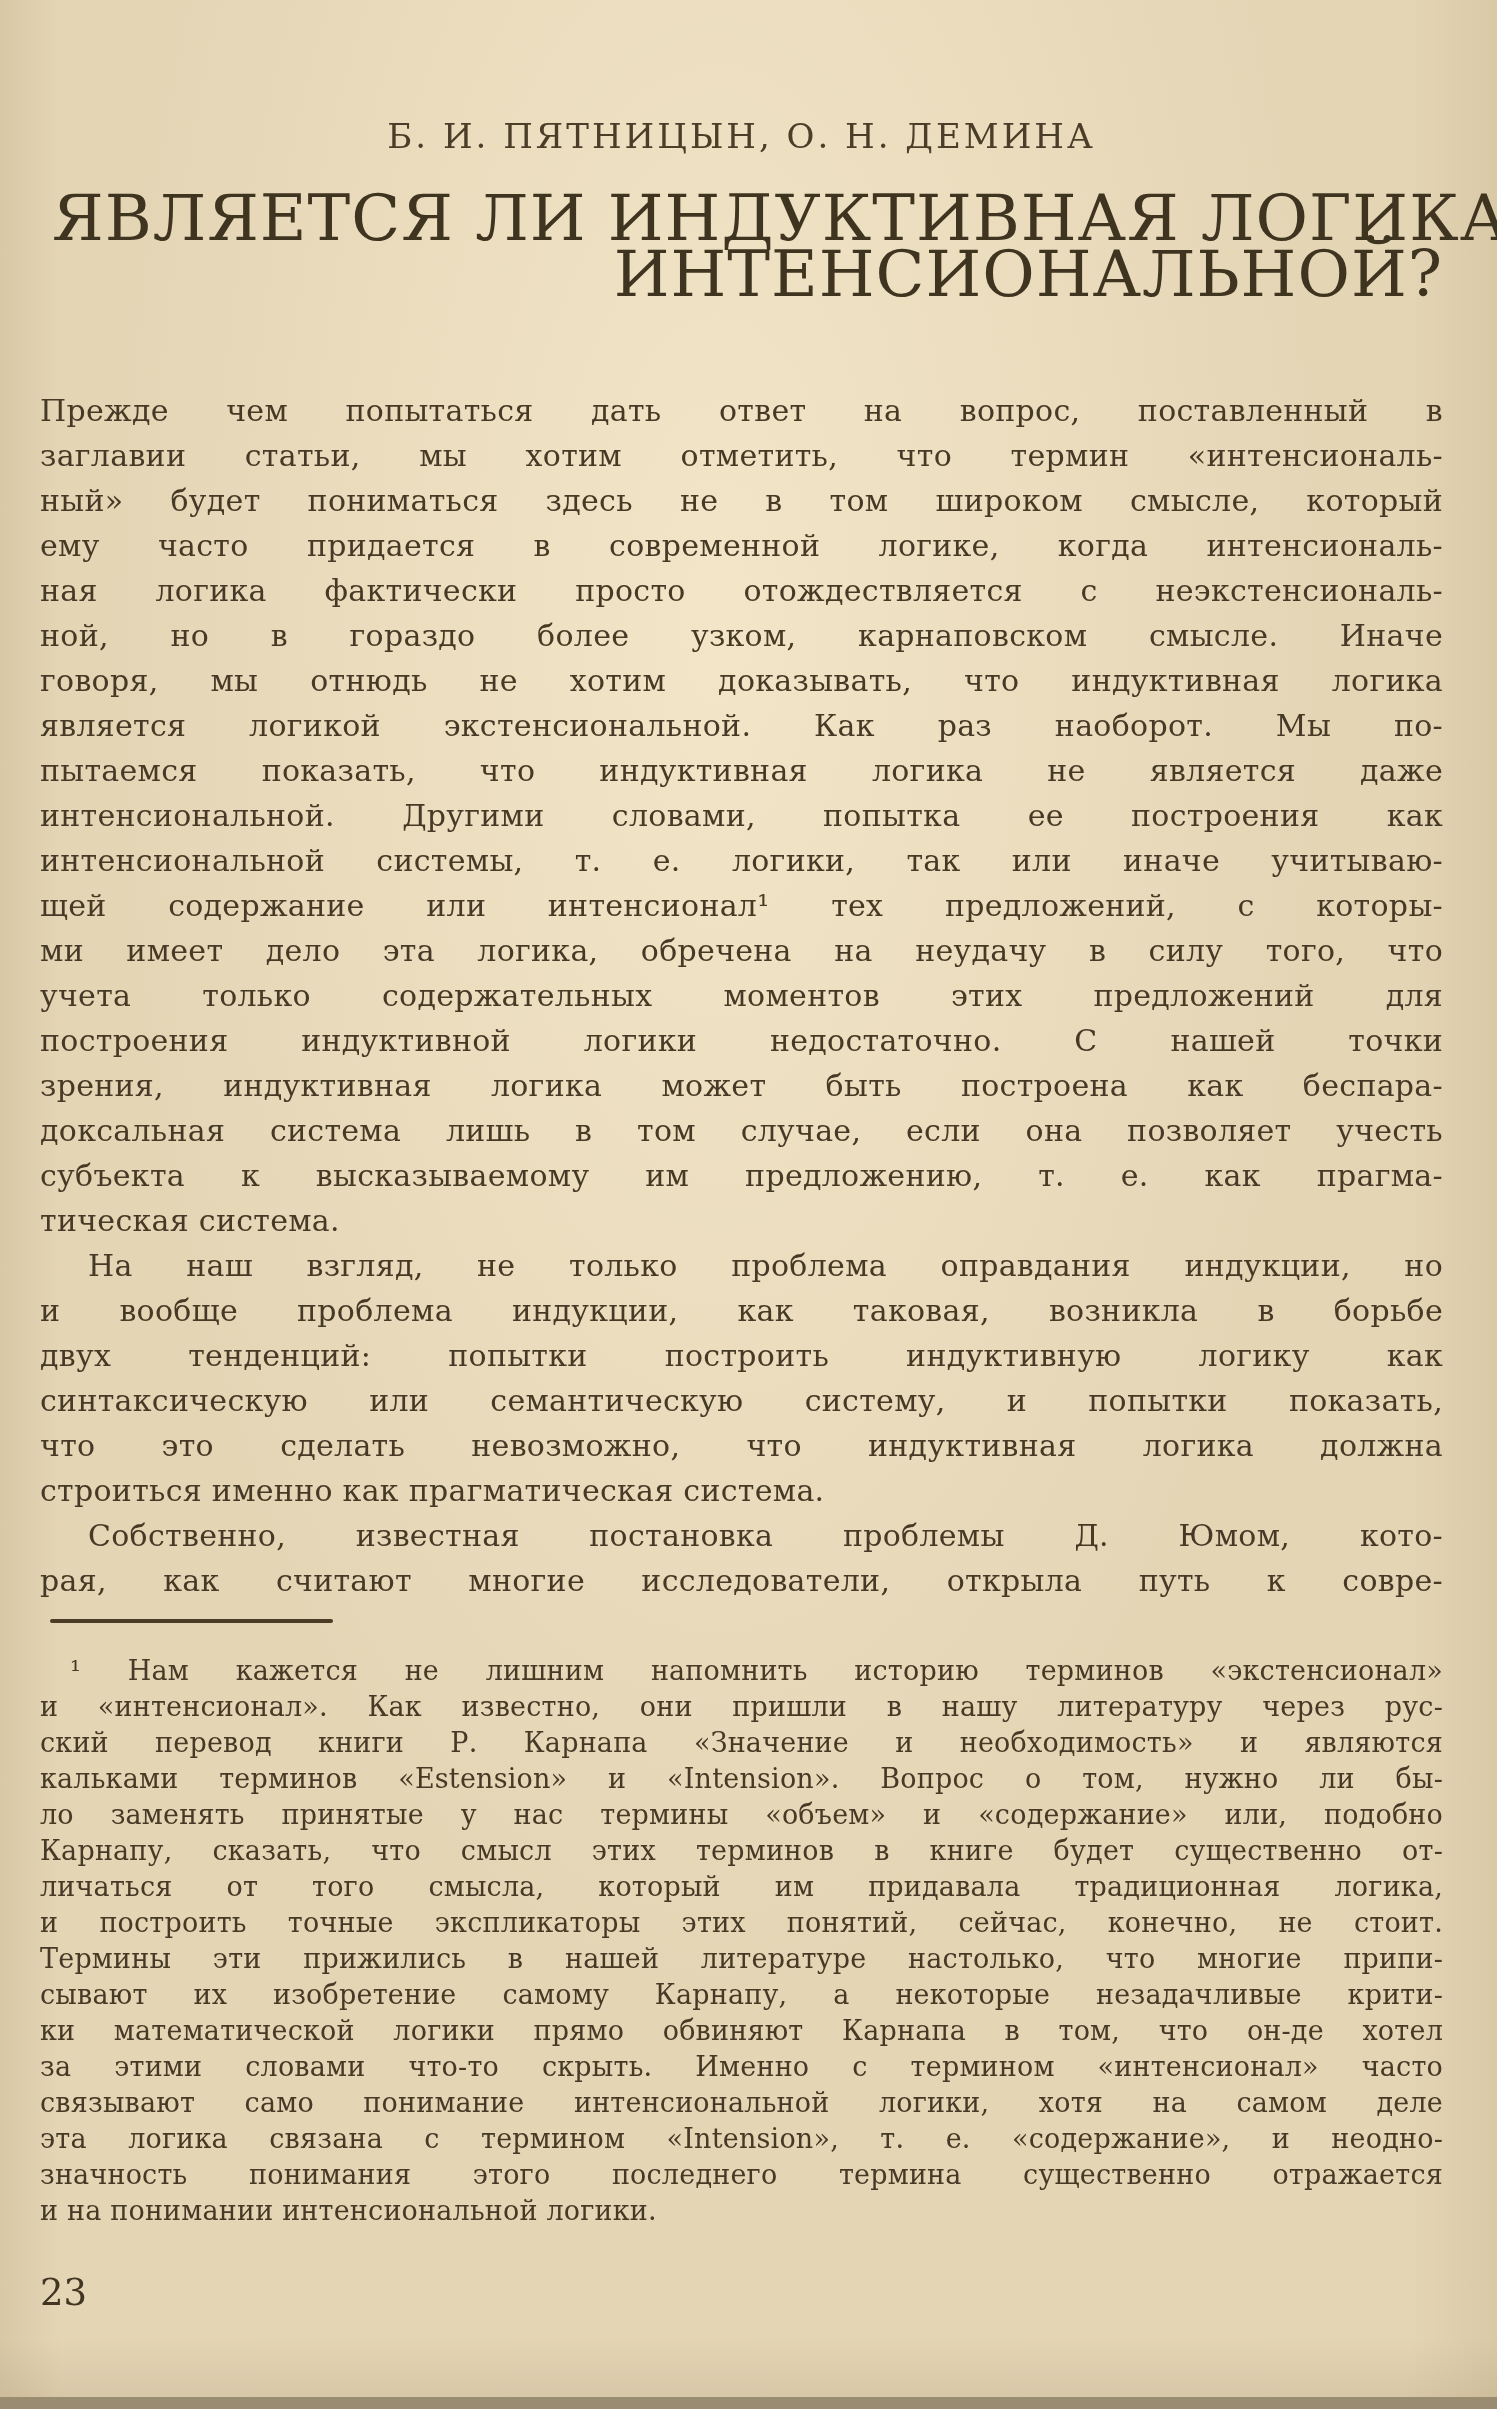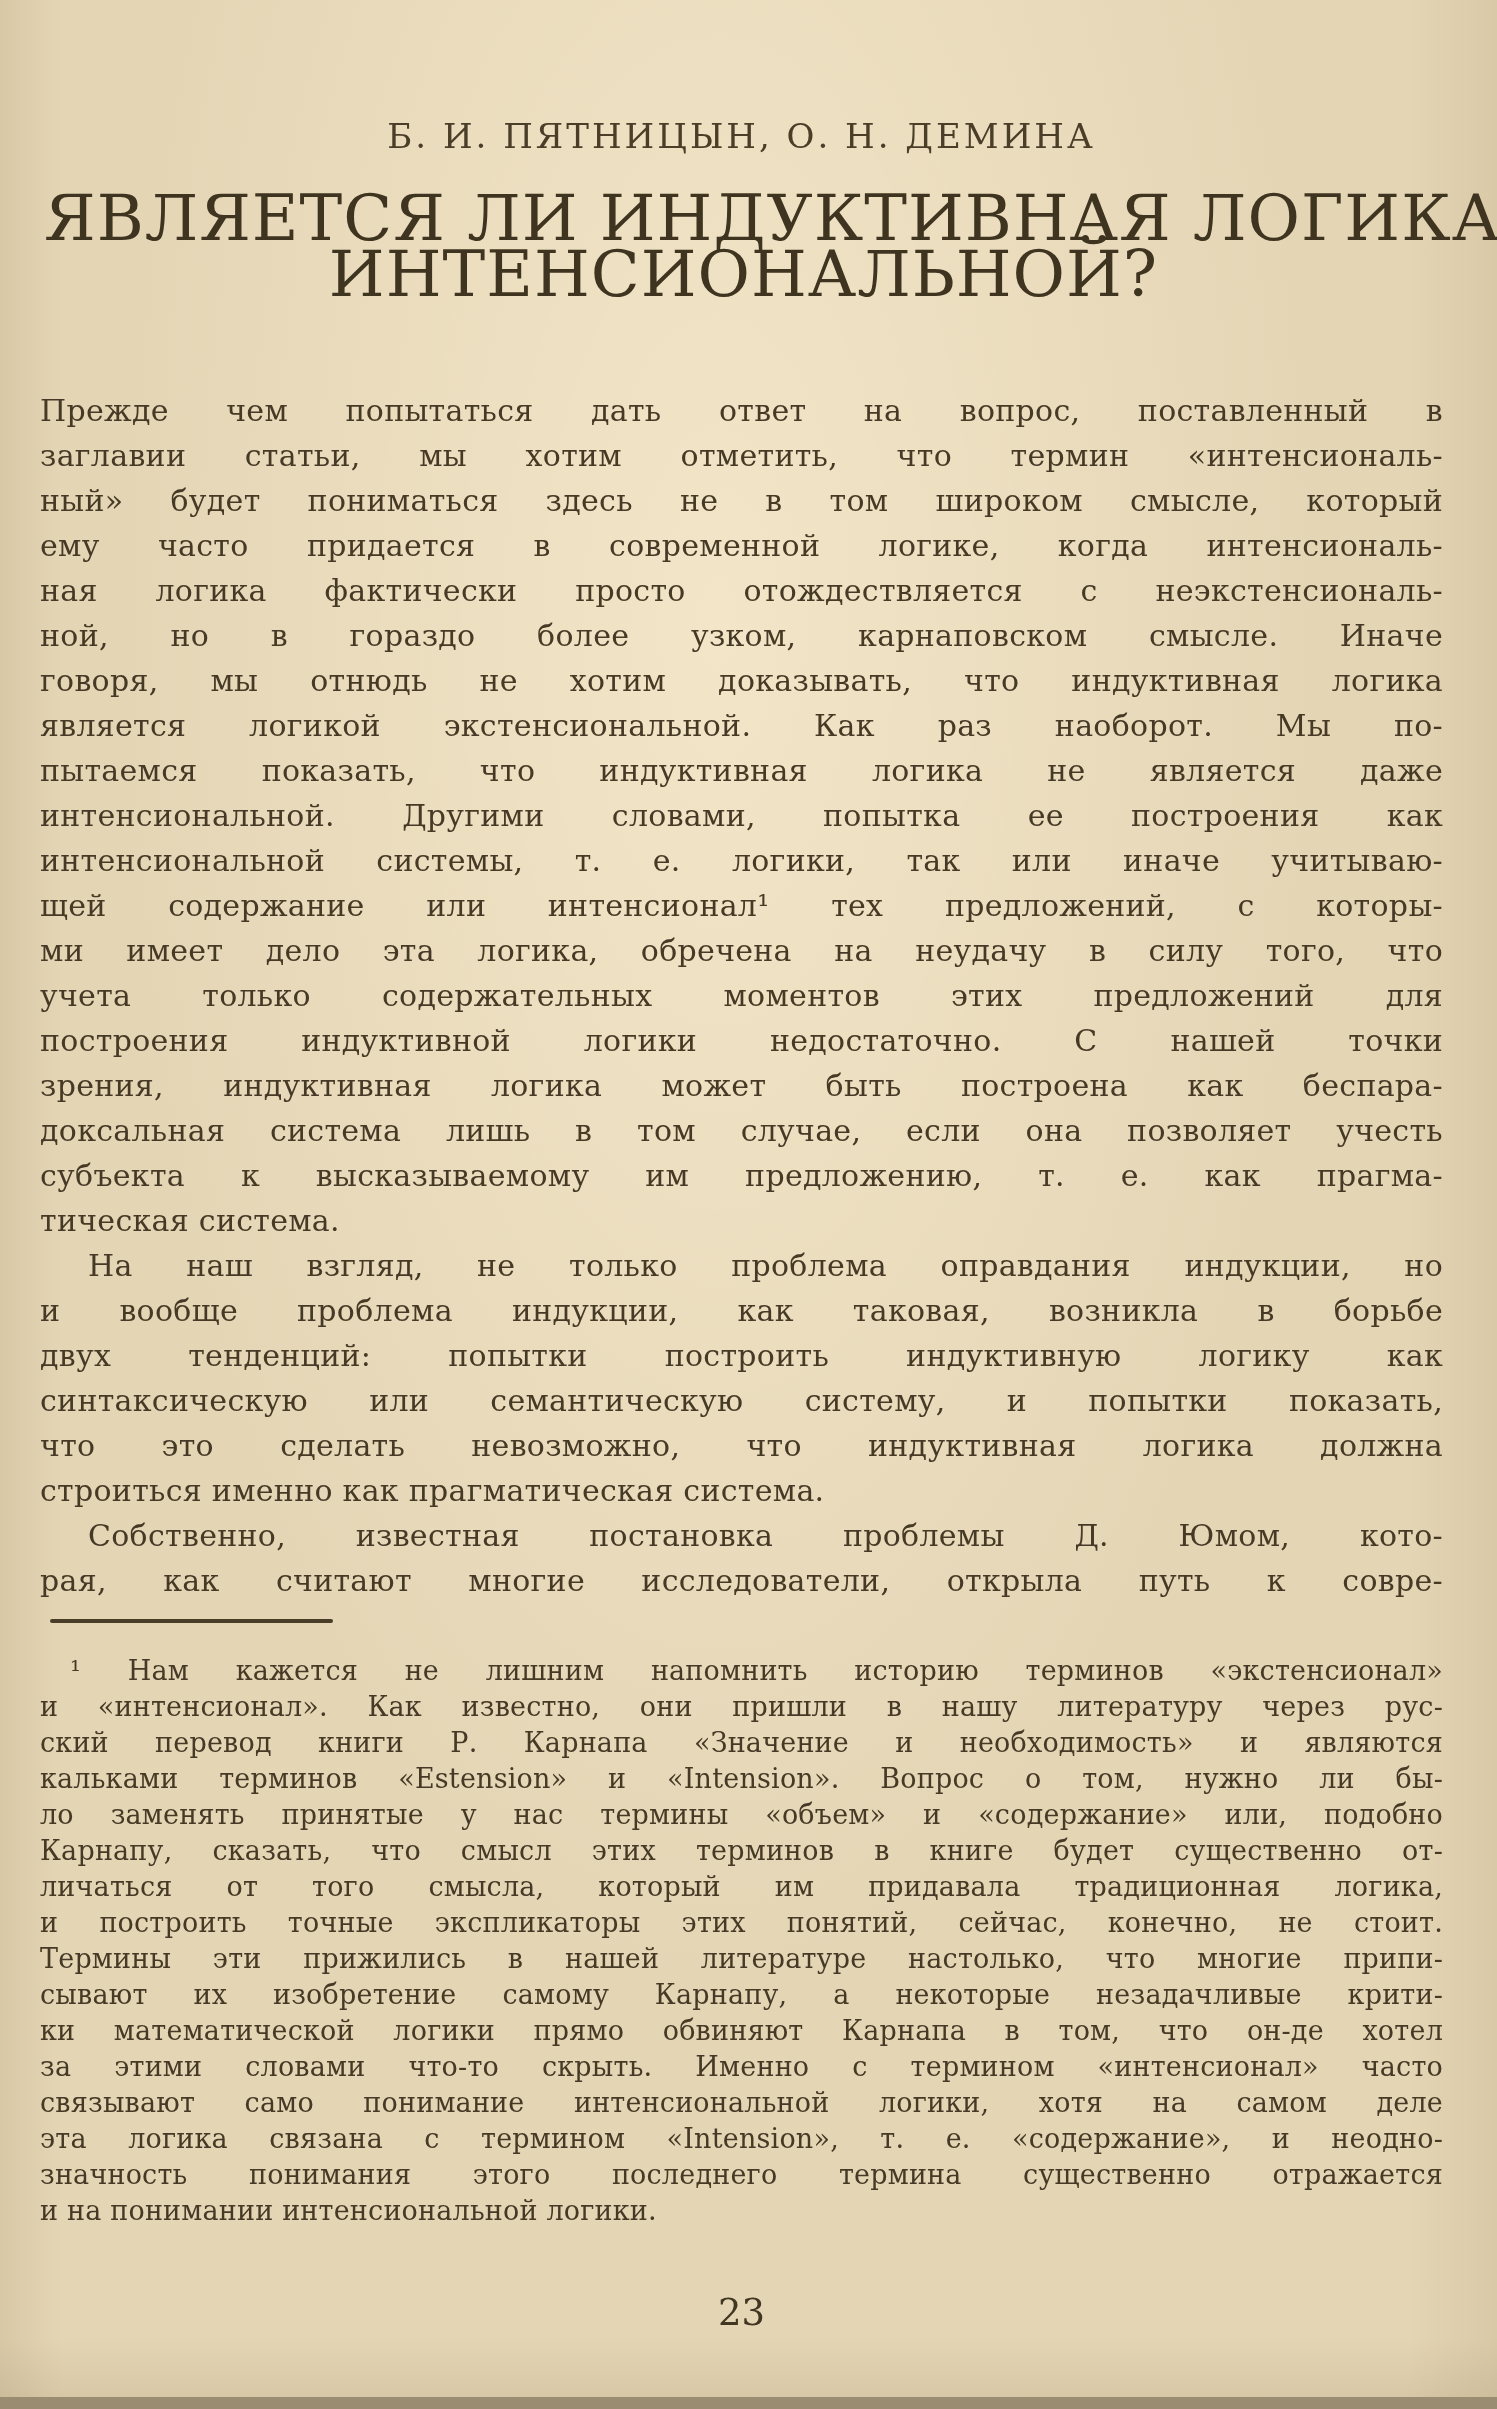--- a/index.html
+++ b/index.html
@@ -35,22 +35,22 @@
   .authors {
     text-align: center;
     font-size: 34px;
     line-height: 36px;
     letter-spacing: 3px;
     color: #4b3e29;
     white-space: nowrap;
   }
 
   .title {
-    margin: 36px 0 0 4px;
-    text-align: center;
+    margin: 36px 0 0 12px;
+    text-align: right;
     font-weight: normal;
     font-size: 64px;
     line-height: 56px;
     letter-spacing: 1px;
     color: #3e3420;
   }
   .title .tline { display: block; white-space: nowrap; }
 
   .body-text {
     margin-top: 86px;
@@ -77,22 +77,22 @@
 
   .footnote {
     margin-top: 30px;
     font-size: 27px;
     line-height: 36px;
     letter-spacing: 0.2px;
     --indent: 30px;
   }
 
   .pageno {
-    margin-top: 62px;
-    text-align: center;
+    margin-top: 42px;
+    text-align: left;
     font-size: 37px;
     color: #413622;
   }
 </style>
 </head>
 <body>
 
 <div class="page">
 
   <div class="authors">Б. И. ПЯТНИЦЫН, О. Н. ДЕМИНА</div>

